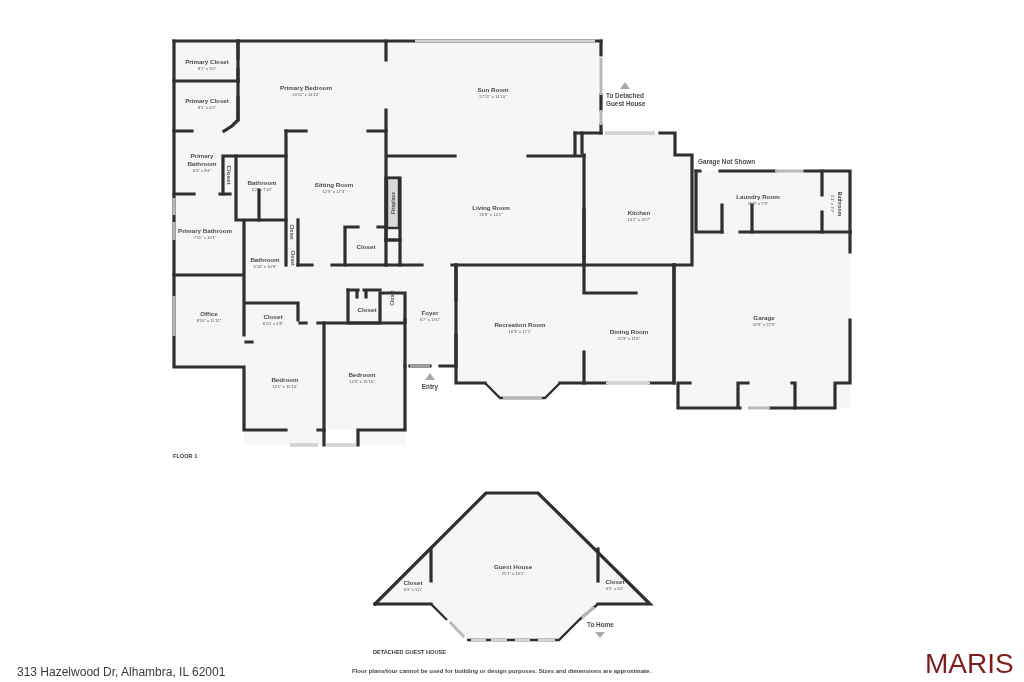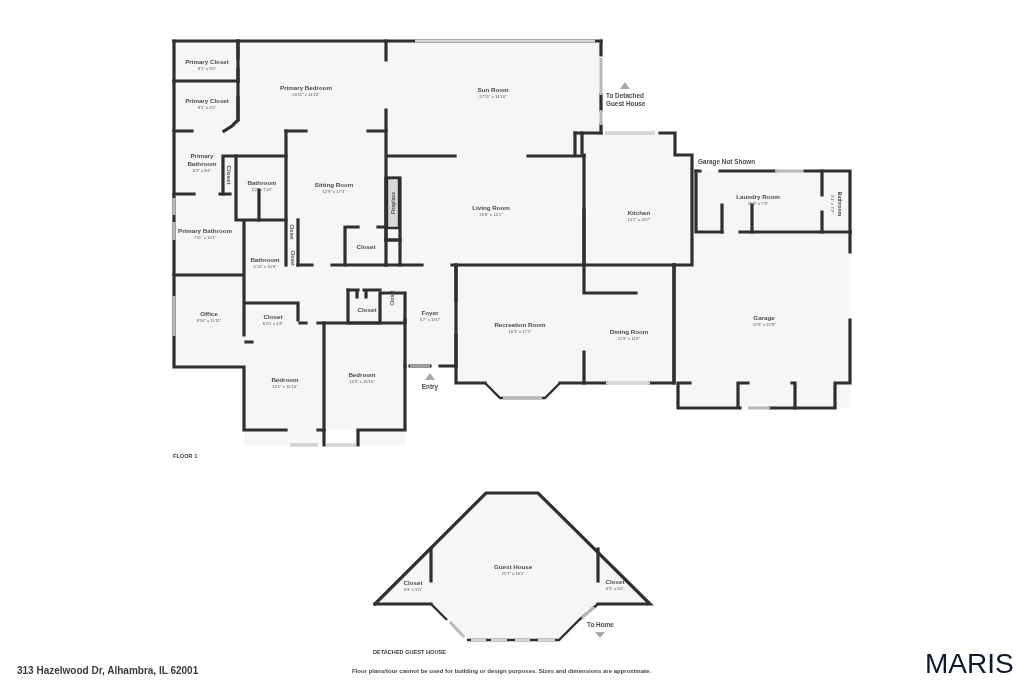--- a/index.html
+++ b/index.html
@@ -10,23 +10,23 @@
   .wall { stroke: #2f2f2f; stroke-width: 3.2; fill: none; stroke-linecap: square; }
   .wall-thin { stroke: #2f2f2f; stroke-width: 2.4; fill: none; }
   .window { stroke: #b9b9b9; stroke-width: 3; fill: none; }
   .window-in { stroke: #f0f0f0; stroke-width: 1.2; fill: none; }
   .fireplace { fill: #d9d9d9; stroke: #2f2f2f; stroke-width: 2.4; }
   .rname { font-size: 6.2px; font-weight: bold; fill: #4a4a4a; text-anchor: middle; }
   .rdim { font-size: 4.2px; fill: #555; text-anchor: middle; }
   .arrow { fill: #a8a8a8; }
   .note { font-size: 6.4px; font-weight: bold; fill: #4a4a4a; }
   .floor-label { font-size: 5.6px; font-weight: bold; fill: #3a3a3a; }
-  .addr { position: absolute; left: 17px; top: 665px; font-size: 10px; font-weight: bold; color: #3b3b3b; text-align: center; }
+  .addr { position: absolute; left: 17px; top: 665px; font-size: 12px; font-weight: normal; color: #3b3b3b; text-align: center; }
   .disclaimer { position: absolute; left: 352px; top: 668px; font-size: 6px; font-weight: bold; color: #444; }
-  .brand { position: absolute; left: 925px; top: 648px; font-size: 28px; color: #0f172a; letter-spacing: 0px; font-weight: normal; }
+  .brand { position: absolute; left: 925px; top: 648px; font-size: 28px; color: #7f1d1d; letter-spacing: 0px; font-weight: normal; }
 </style>
 </head>
 <body>
 
 <svg id="plan" viewBox="0 0 1024 682" xmlns="http://www.w3.org/2000/svg">
 
   <g>
 
     <path class="floor" d="M174,41 H601 V133 H675 V155 H692 V171 H850 V232 H850 V408 H678 V383 H674 V383 H560 L545,398 H500 L485,383 H456 V366 H405 V445 H358 V430 H324 V445 H244 V367 H174 Z"></path>
     <path class="floor" d="M286,131 L286,265 L300,265 L300,320 L245,320 L245,275 L174,275 Z"></path>

